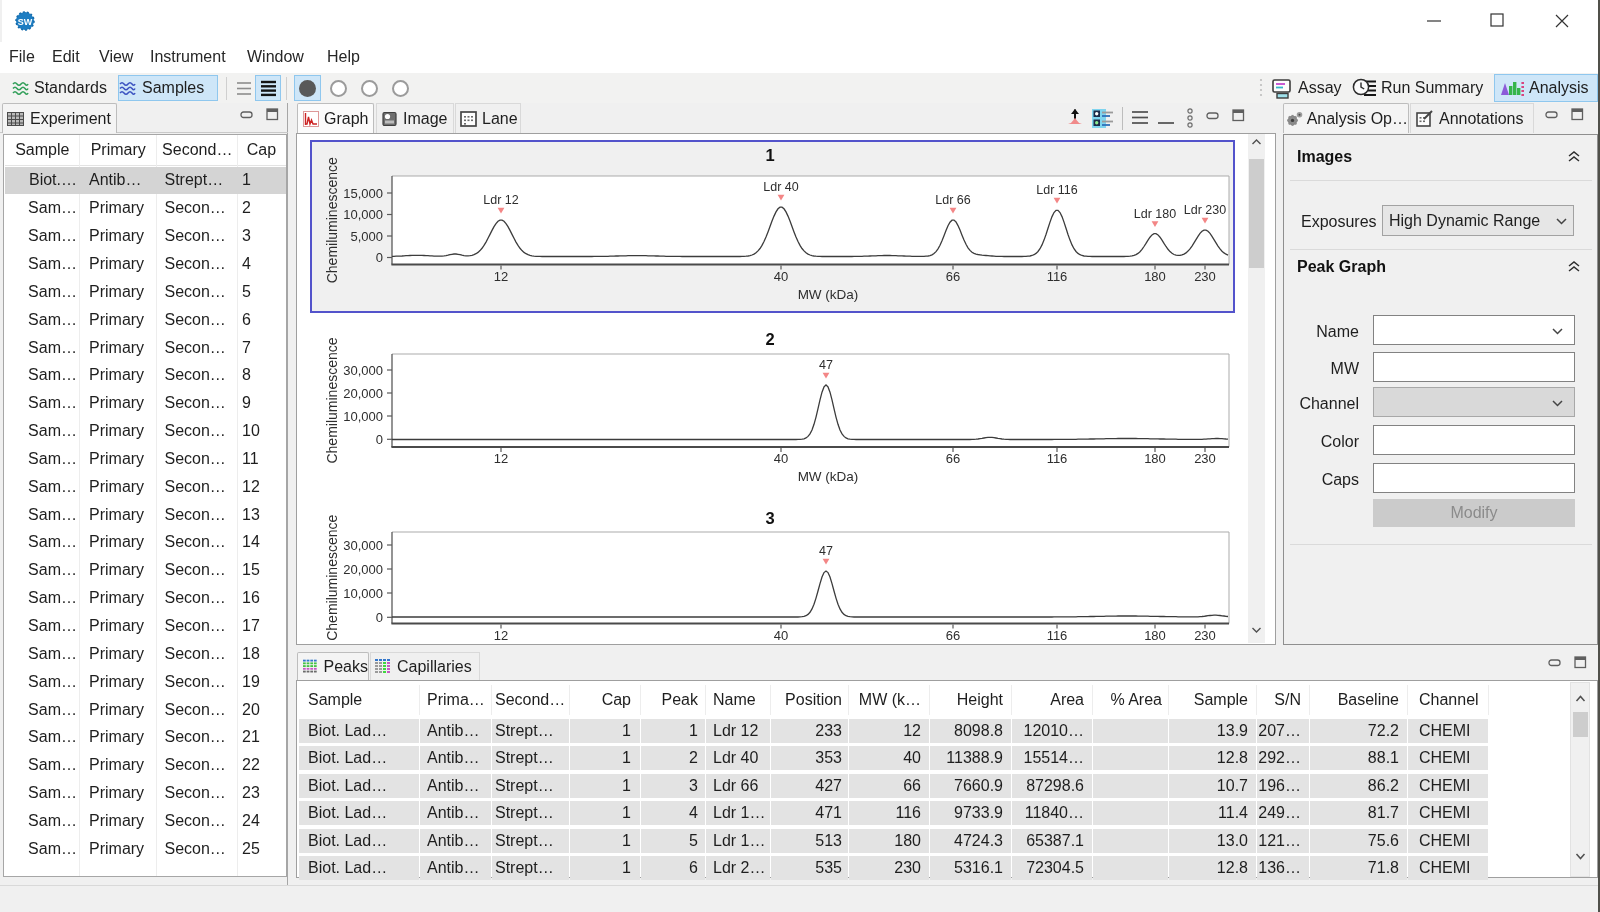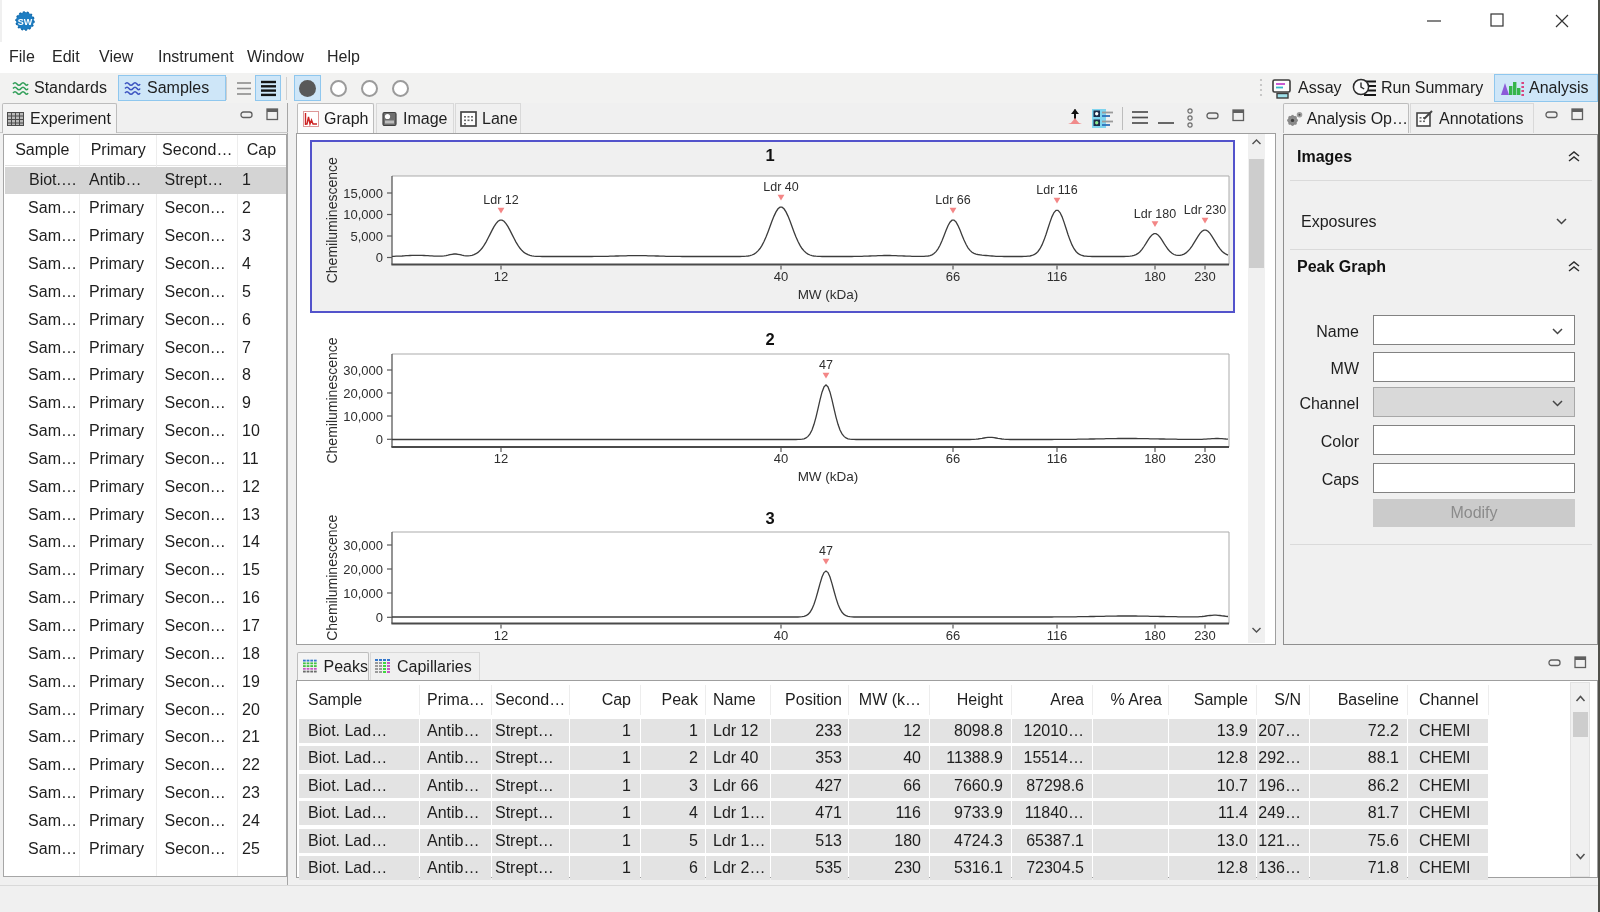--- a/index.html
+++ b/index.html
@@ -59,37 +59,37 @@
     <line x1="5" y1="13" x2="19" y2="13" stroke="#333" stroke-width="1.2"></line>
     <rect x="69" y="6" width="12" height="12" fill="none" stroke="#333" stroke-width="1.2"></rect>
     <path d="M134 7 L146 19 M146 7 L134 19" stroke="#333" stroke-width="1.2" fill="none"></path>
   </svg>
 </div>
 
 <div class="menubar">
   <span style="left:9px">File</span>
   <span style="left:52px">Edit</span>
   <span style="left:99px">View</span>
-  <span style="left:158px">Instrument</span>
+  <span style="left:150px">Instrument</span>
   <span style="left:247px">Window</span>
   <span style="left:327px">Help</span>
 </div>
 
 <div class="toolbar">
   <div class="tbtn" style="left:12px;top:3px;height:24px">
     <svg width="17" height="17" viewBox="0 0 17 17" style="margin-right:5px">
       <g fill="none" stroke="#2f9e57" stroke-width="1.5">
         <path d="M1 4 q2 -2.5 4 0 t4 0 t4 0 t3 0"></path>
         <path d="M1 8.5 q2 -2.5 4 0 t4 0 t4 0 t3 0"></path>
         <path d="M1 13 q2 -2.5 4 0 t4 0 t4 0 t3 0"></path>
       </g>
     </svg>
     Standards
   </div>
-  <div class="tbtn hl" style="left:118px;top:2px;height:26px;width:108px;padding-left:5px">
+  <div class="tbtn hl" style="left:118px;top:2px;height:26px;width:100px;">
     <svg width="17" height="17" viewBox="0 0 17 17" style="margin-right:6px">
       <g fill="none" stroke="#3b52c0" stroke-width="1.5">
         <path d="M1 4 q2 -2.5 4 0 t4 0 t4 0 t3 0"></path>
         <path d="M1 8.5 q2 -2.5 4 0 t4 0 t4 0 t3 0"></path>
         <path d="M1 13 q2 -2.5 4 0 t4 0 t4 0 t3 0"></path>
       </g>
     </svg>
     Samples
   </div>
   <div class="vsep" style="left:226px;top:4px;height:23px;position:absolute"></div>
@@ -599,20 +599,23 @@
 <div class="rpanel">
   <div class="sechead" style="top:13px">Images</div>
   <svg class="abs" style="left:283px;top:15px" width="14" height="13" viewBox="0 0 14 13">
       <g fill="none" stroke="#2e2e2e" stroke-width="1.5">
         <path d="M2 6 L7 2 L12 6"></path>
         <path d="M2 11 L7 7 L12 11"></path>
       </g>
     </svg>
   <div class="secline" style="top:45px"></div>
   <div class="rlabel" style="left:17px;top:78px">Exposures</div>
+  <div class="abs" style="left:98px;top:70px;width:192px;height:31px;background:#e6e6e6;border:1px solid #a2a2a2;display:flex;align-items:center;overflow:hidden">
+    <span style="padding-left:6px;white-space:nowrap">High Dynamic Range</span>
+  </div>
   <svg class="abs" style="left:271px;top:82px" width="13" height="9" viewBox="0 0 13 9">
       <path d="M2 2 L6.5 6.5 L11 2" fill="none" stroke="#444" stroke-width="1.5"></path>
     </svg>
   <div class="secline" style="top:114px"></div>
   <div class="sechead" style="top:123px">Peak Graph</div>
   <svg class="abs" style="left:283px;top:125px" width="14" height="13" viewBox="0 0 14 13">
       <g fill="none" stroke="#2e2e2e" stroke-width="1.5">
         <path d="M2 6 L7 2 L12 6"></path>
         <path d="M2 11 L7 7 L12 11"></path>
       </g>

